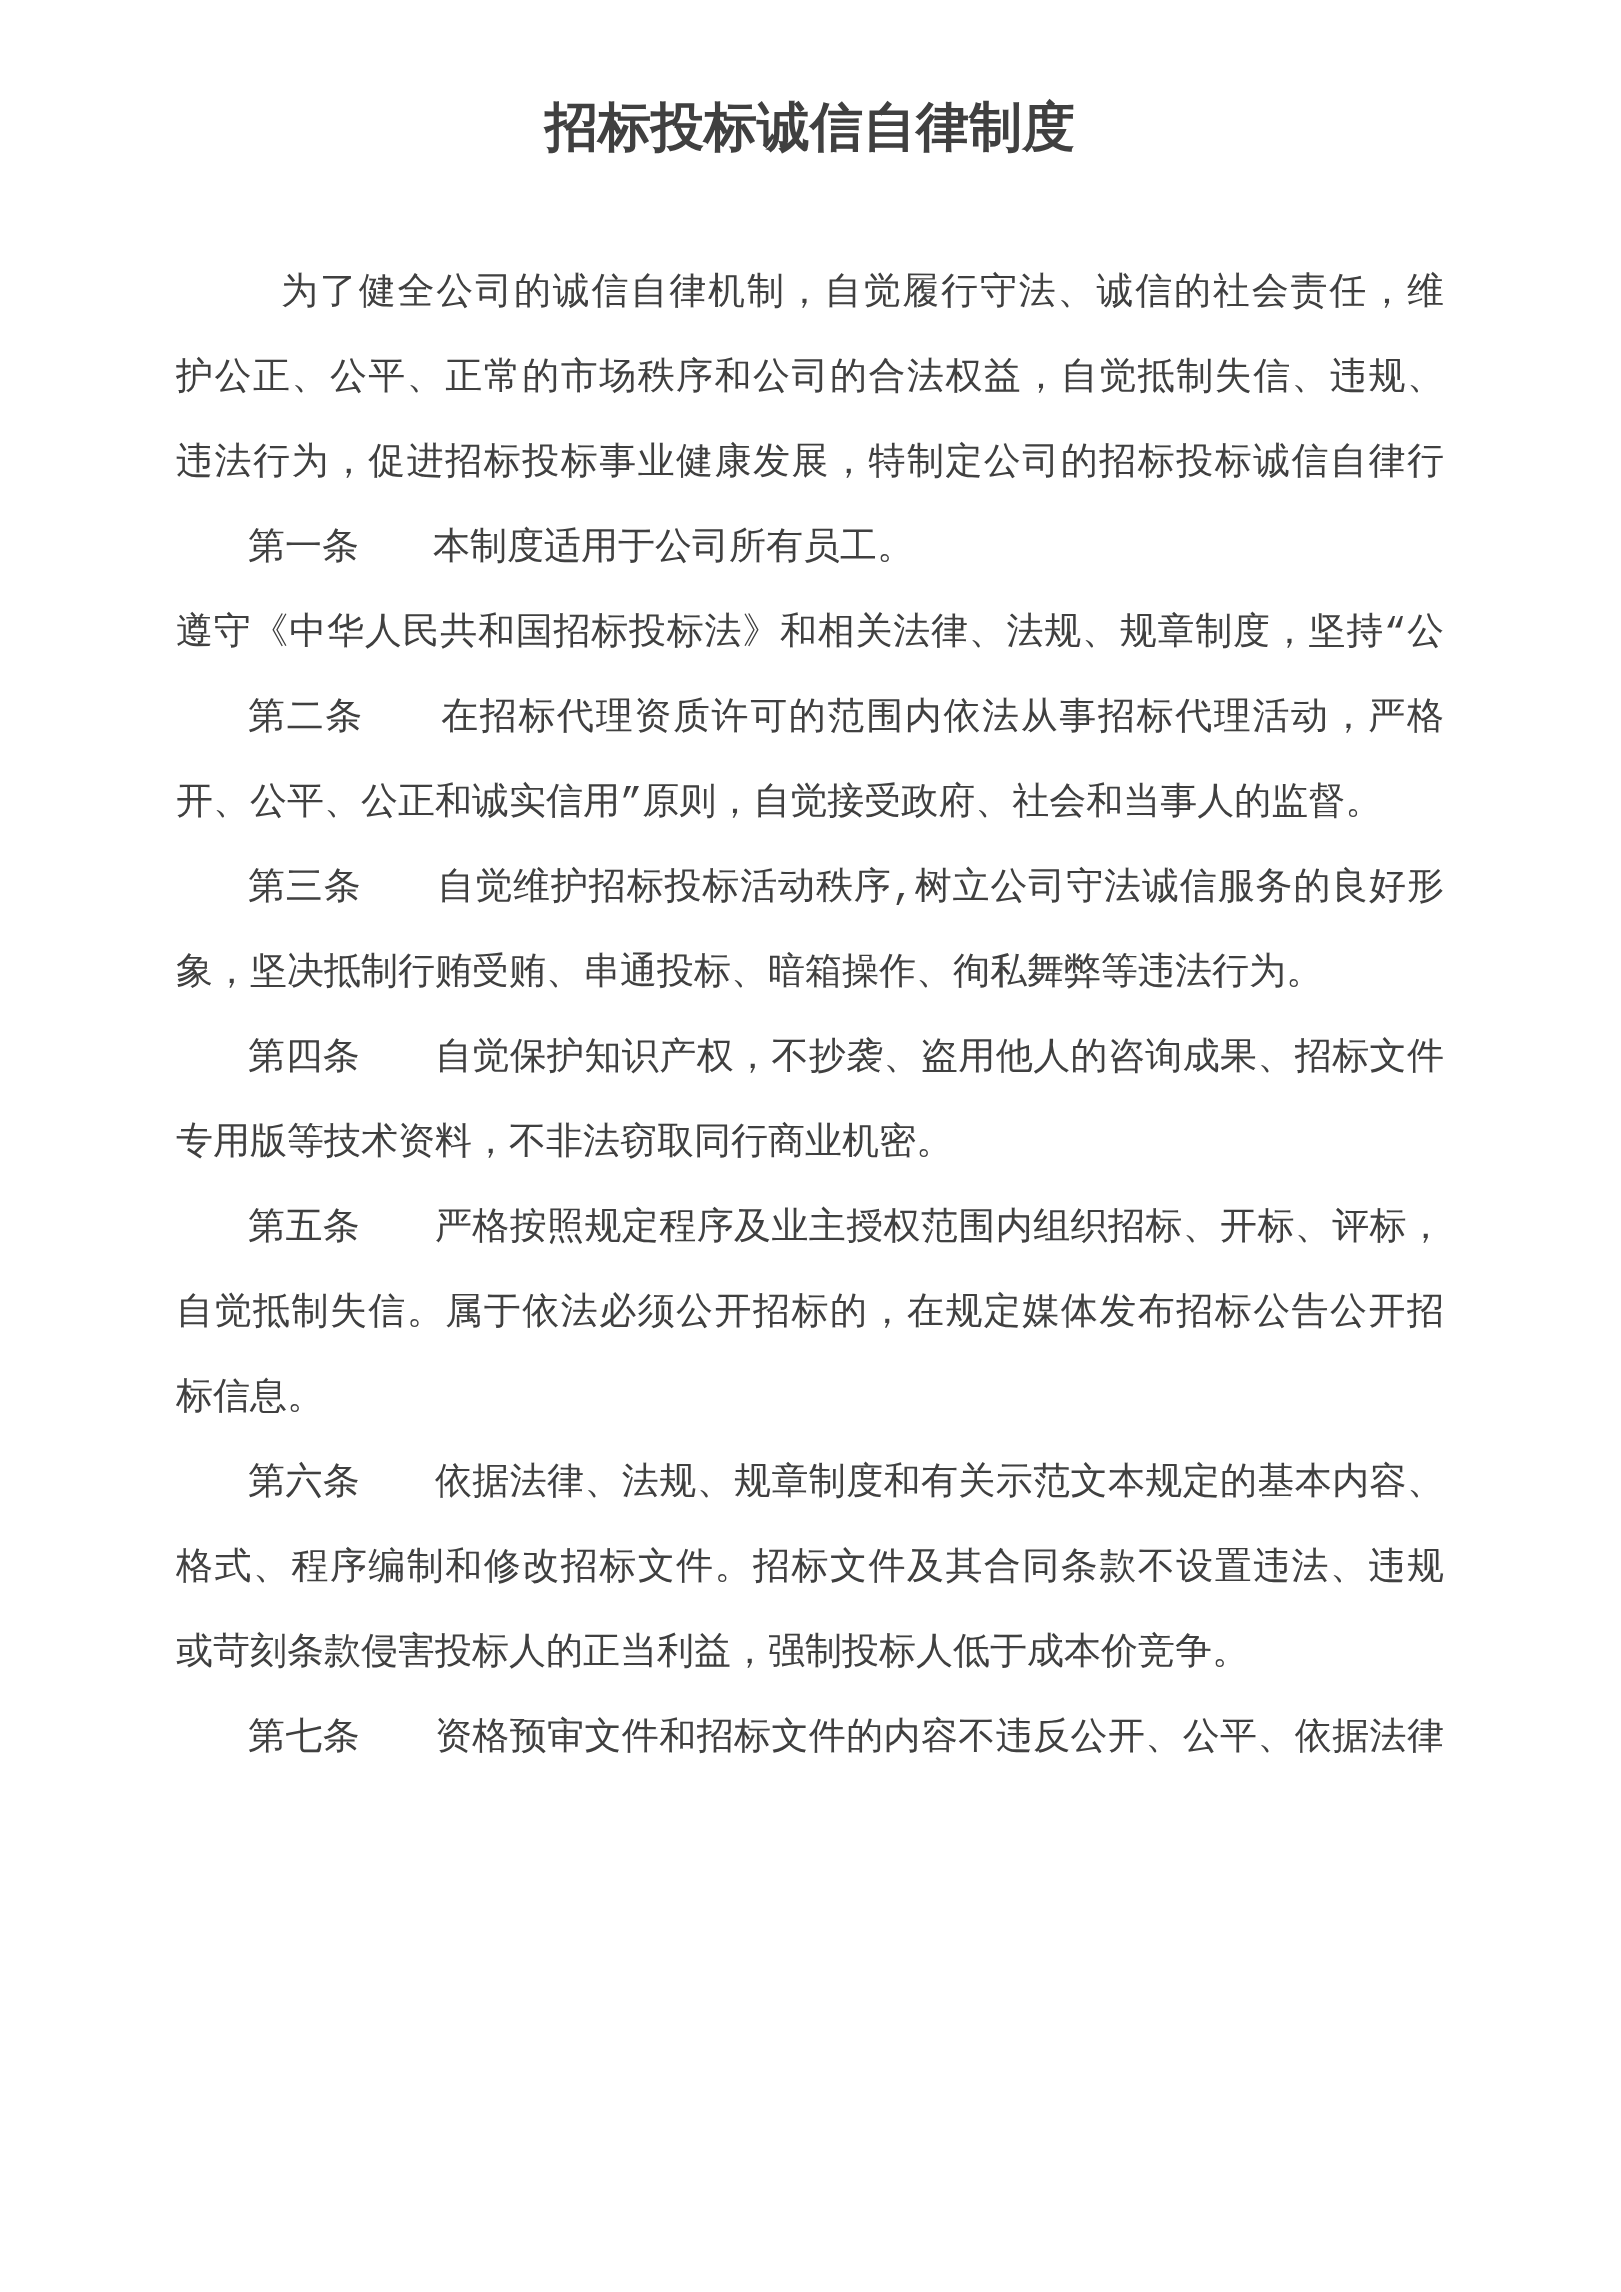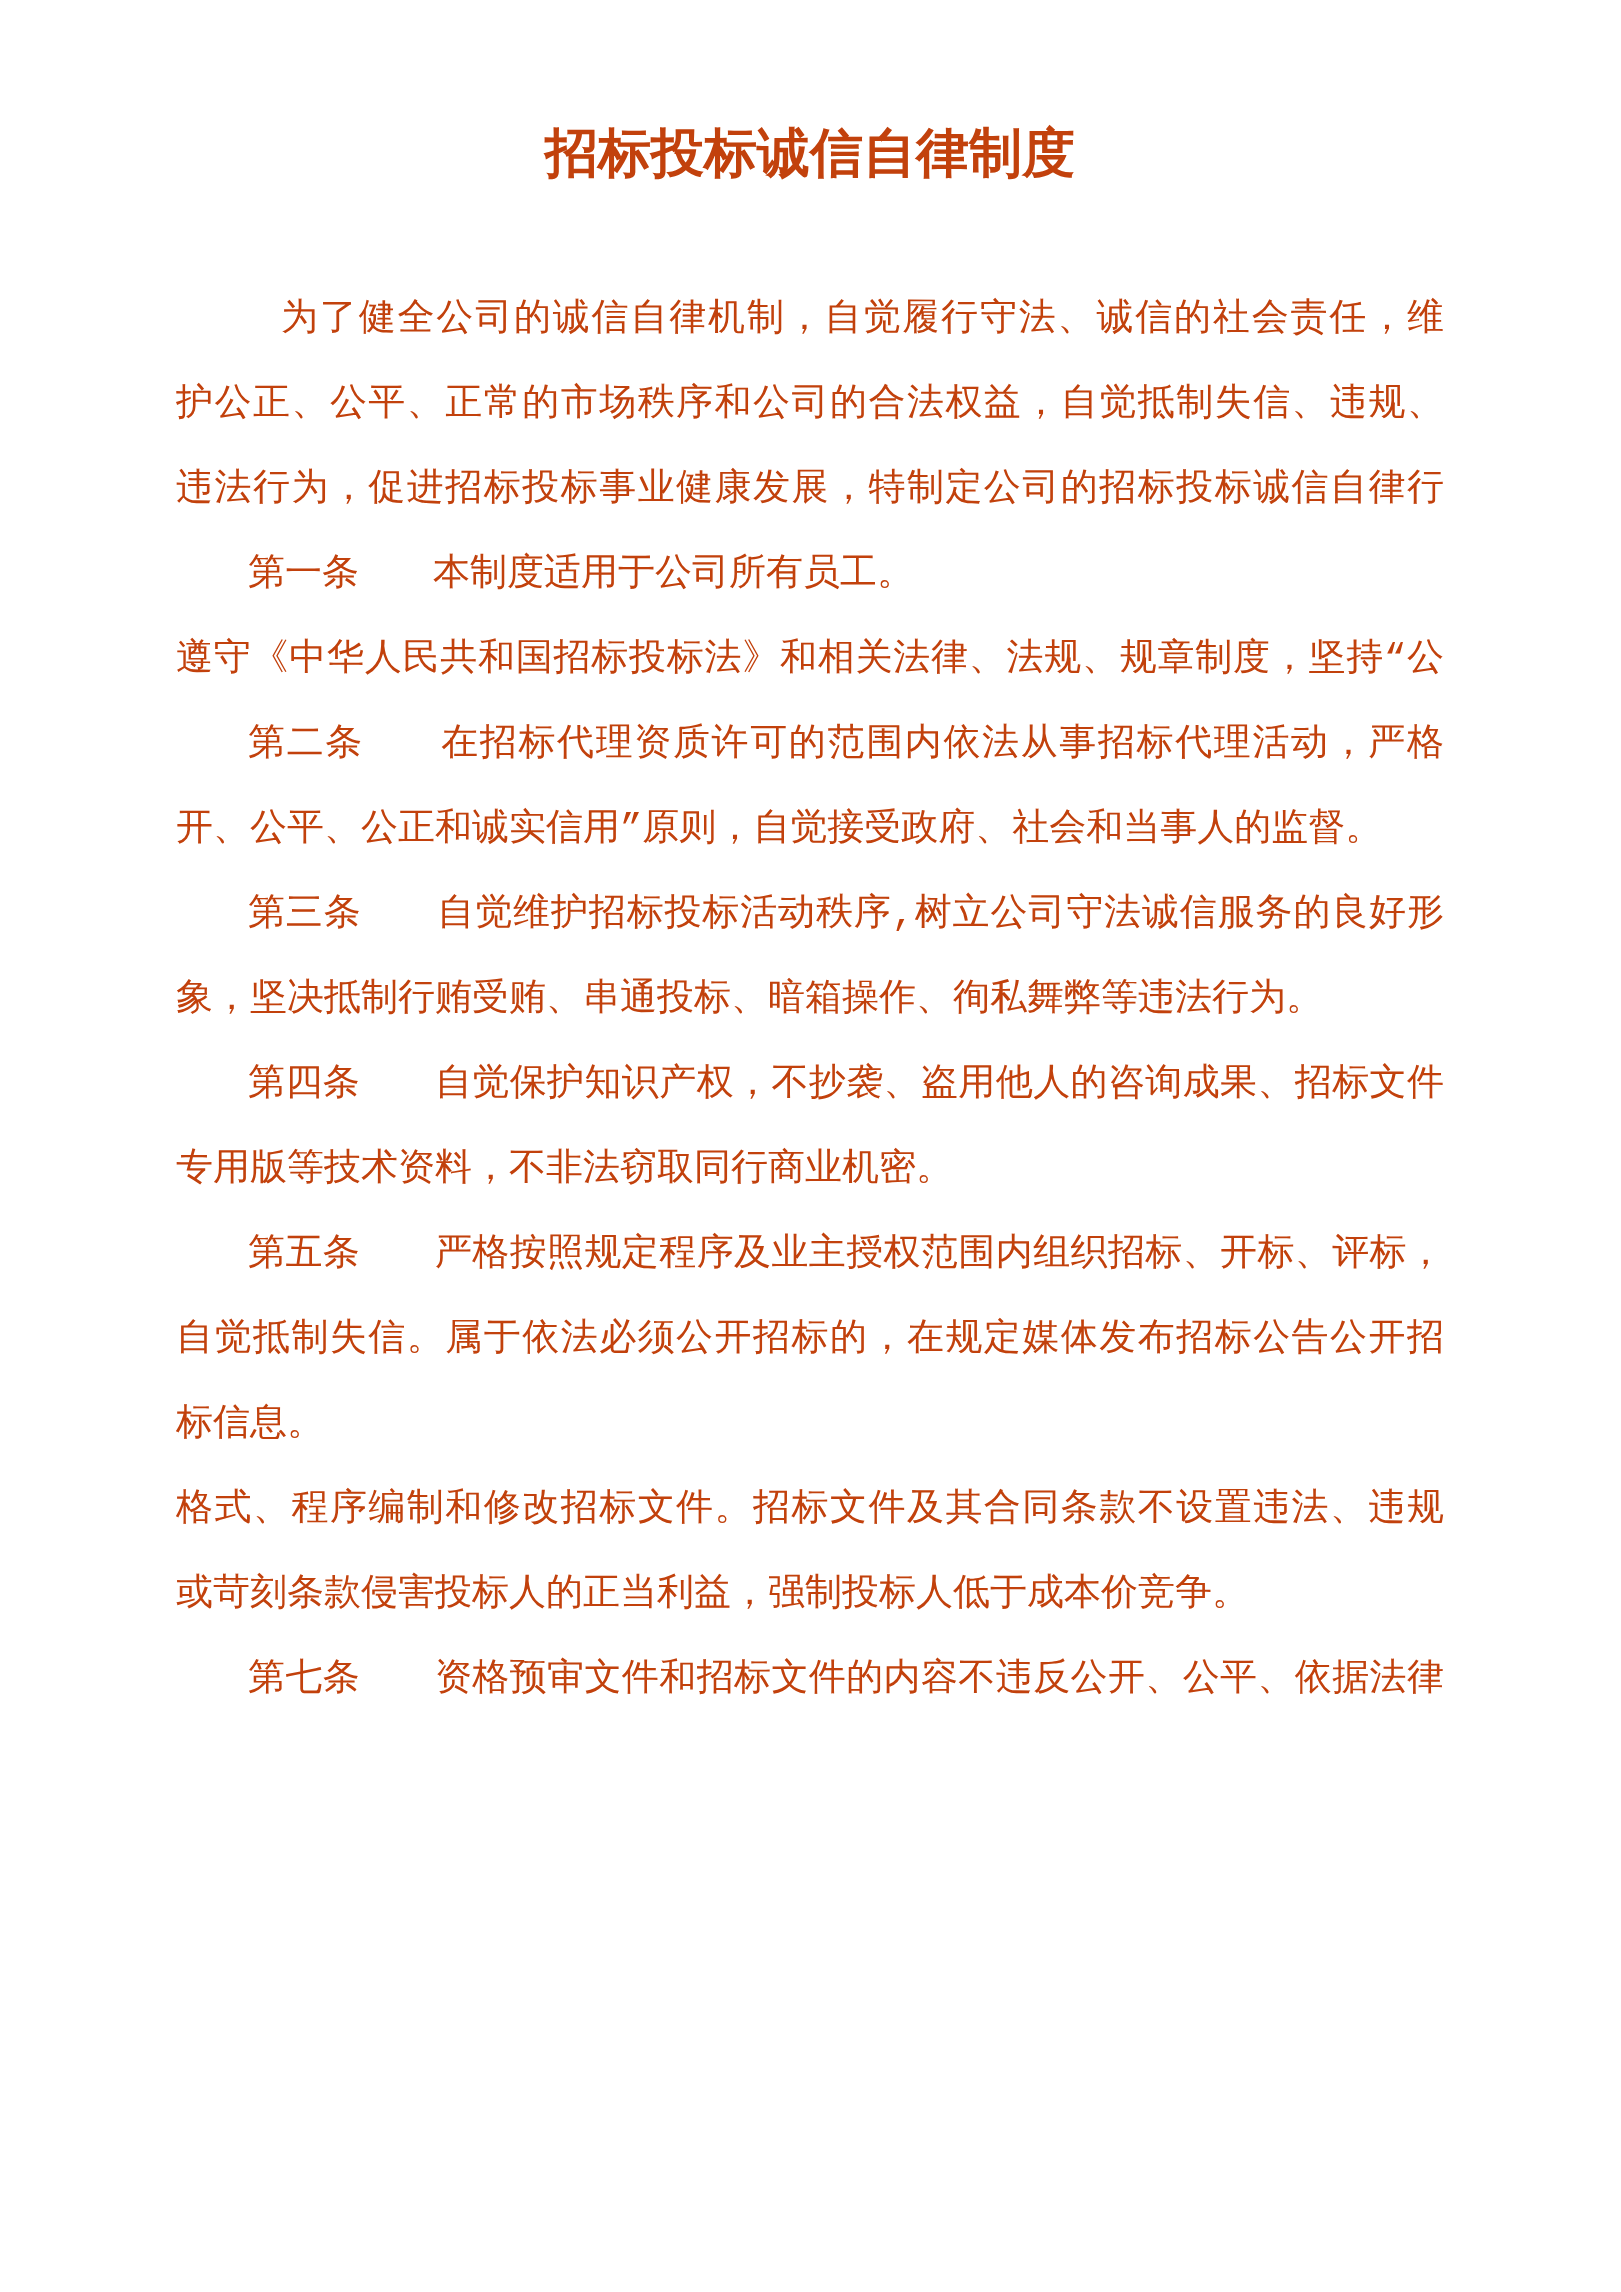--- a/index.html
+++ b/index.html
@@ -5,23 +5,23 @@
   html, body {
     margin: 0;
     padding: 0;
     background: #ffffff;
   }
   .page {
     position: relative;
     width: 1621px;
     height: 2293px;
     box-sizing: border-box;
-    padding: 114px 177px 0 176px;
+    padding: 88px 177px 0 176px;
     background: #ffffff;
-    color: #c2410c;
+    color: #404040;
     font-family: "Liberation Serif", "DejaVu Serif", serif;
   }
   .title {
     margin: 0 0 85px 0;
     font-size: 53px;
     line-height: 78px;
     font-weight: bold;
     text-align: center;
     white-space: nowrap;
   }
@@ -60,18 +60,19 @@
       <div class="line j">遵守《中华人民共和国招标投标法》和相关法律、法规、规章制度，坚持“公</div>
       <div class="line j ind-a">第二条　　在招标代理资质许可的范围内依法从事招标代理活动，严格</div>
       <div class="line">开、公平、公正和诚实信用”原则，自觉接受政府、社会和当事人的监督。</div>
       <div class="line j ind-a">第三条　　自觉维护招标投标活动秩序,树立公司守法诚信服务的良好形</div>
       <div class="line">象，坚决抵制行贿受贿、串通投标、暗箱操作、徇私舞弊等违法行为。</div>
       <div class="line j ind-a">第四条　　自觉保护知识产权，不抄袭、盗用他人的咨询成果、招标文件</div>
       <div class="line">专用版等技术资料，不非法窃取同行商业机密。</div>
       <div class="line j ind-a">第五条　　严格按照规定程序及业主授权范围内组织招标、开标、评标，</div>
       <div class="line j">自觉抵制失信。属于依法必须公开招标的，在规定媒体发布招标公告公开招</div>
       <div class="line">标信息。</div>
+      <div class="line j ind-a">第六条　　依据法律、法规、规章制度和有关示范文本规定的基本内容、</div>
       <div class="line j">格式、程序编制和修改招标文件。招标文件及其合同条款不设置违法、违规</div>
       <div class="line">或苛刻条款侵害投标人的正当利益，强制投标人低于成本价竞争。</div>
       <div class="line j ind-a">第七条　　资格预审文件和招标文件的内容不违反公开、公平、依据法律</div>
     </div>
 </div>
 
 
 </body></html>

